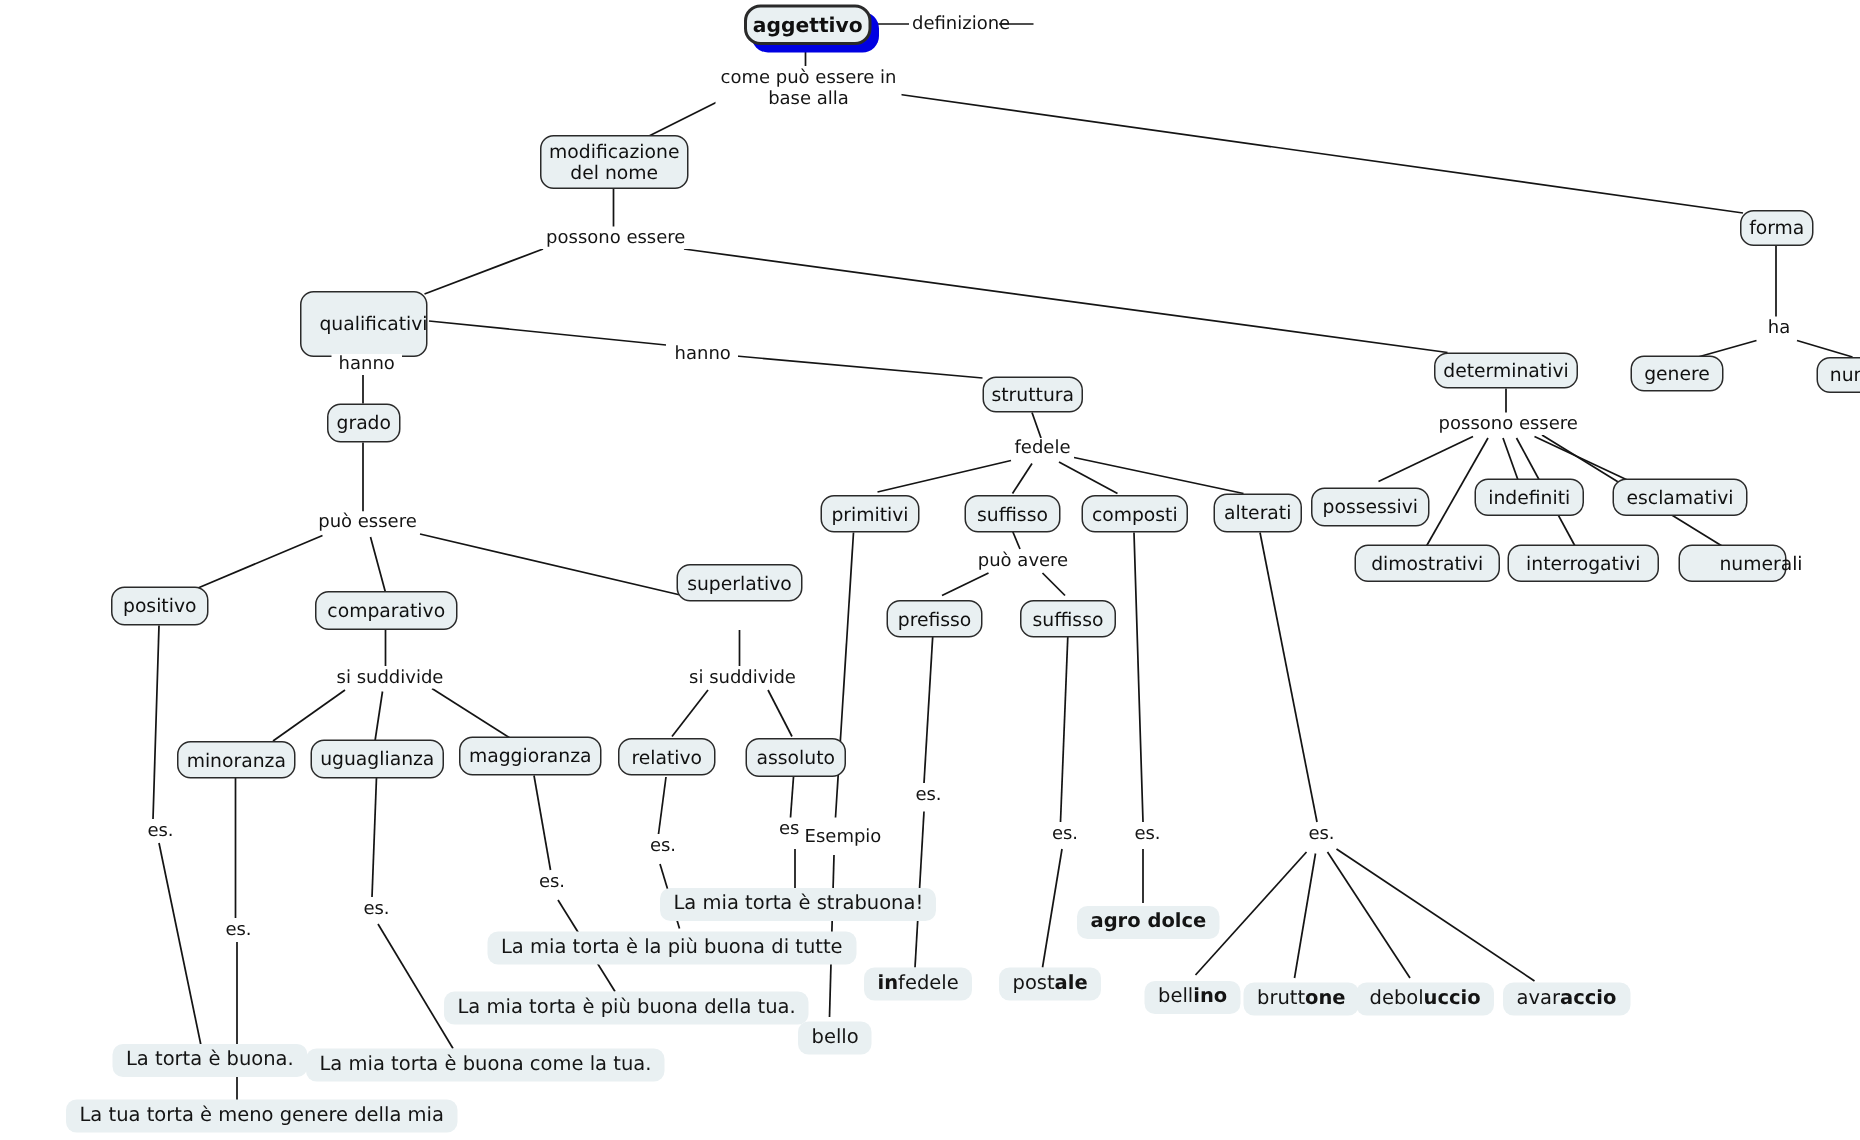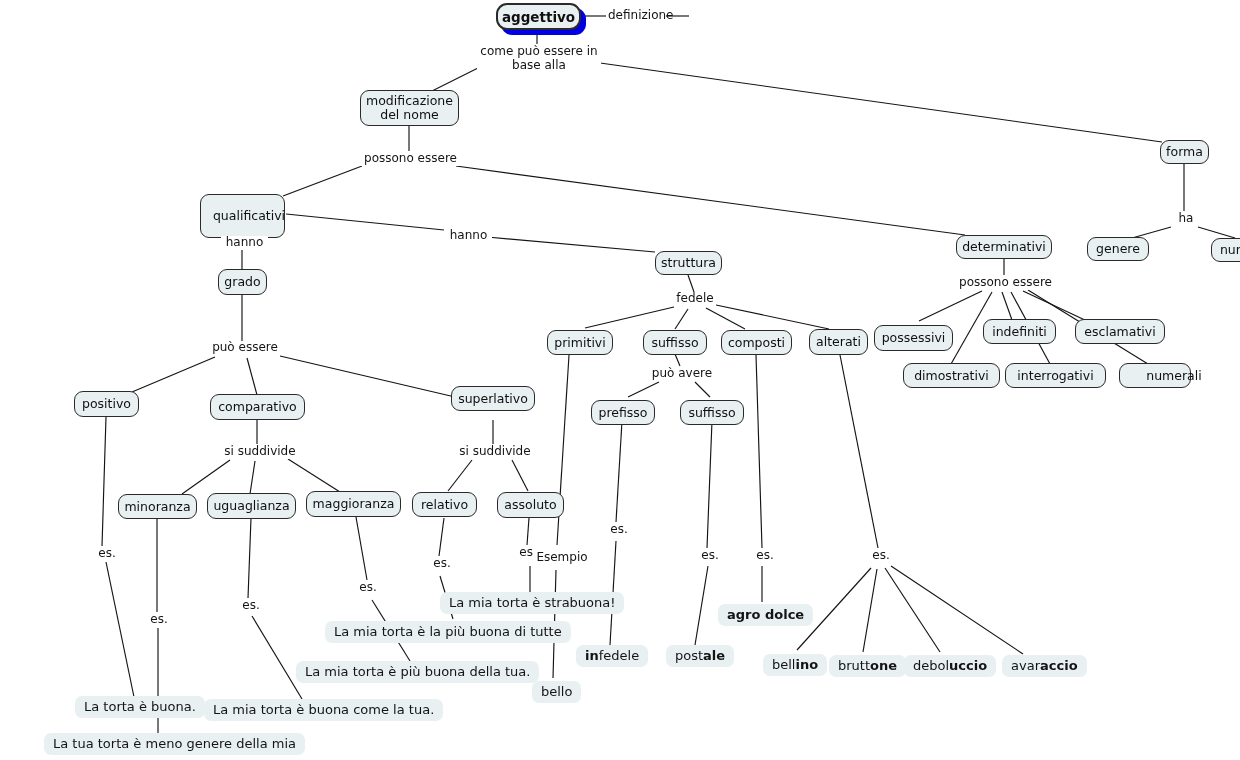--- a/index.html
+++ b/index.html
@@ -222,21 +222,21 @@
   <div class="node" style="left:916px; top:235px; width:96px; height:24px;">determinativi</div>
 
   <div class="node" style="left:615px; top:251px; width:67px; height:24px;">struttura</div>
 
   <div class="node" style="left:178px; top:269px; width:49px; height:26px;">grado</div>
 
   <div class="node" style="left:34px; top:391px; width:65px; height:26px;">positivo</div>
 
   <div class="node" style="left:170px; top:394px; width:95px; height:26px;">comparativo</div>
 
-  <div class="node" style="left:411px; top:386px; width:84px; height:25px;">superlativo</div>
+  <div class="node" style="left:411px; top:376px; width:84px; height:25px;">superlativo</div>
 
   <div class="node" style="left:78px; top:494px; width:79px; height:25px;">minoranza</div>
 
   <div class="node" style="left:167px; top:493px; width:89px; height:26px;">uguaglianza</div>
 
   <div class="node" style="left:266px; top:491px; width:95px; height:26px;">maggioranza</div>
 
   <div class="node" style="left:372px; top:492px; width:65px; height:25px;">relativo</div>
 
   <div class="node" style="left:457px; top:492px; width:67px; height:26px;">assoluto</div>

